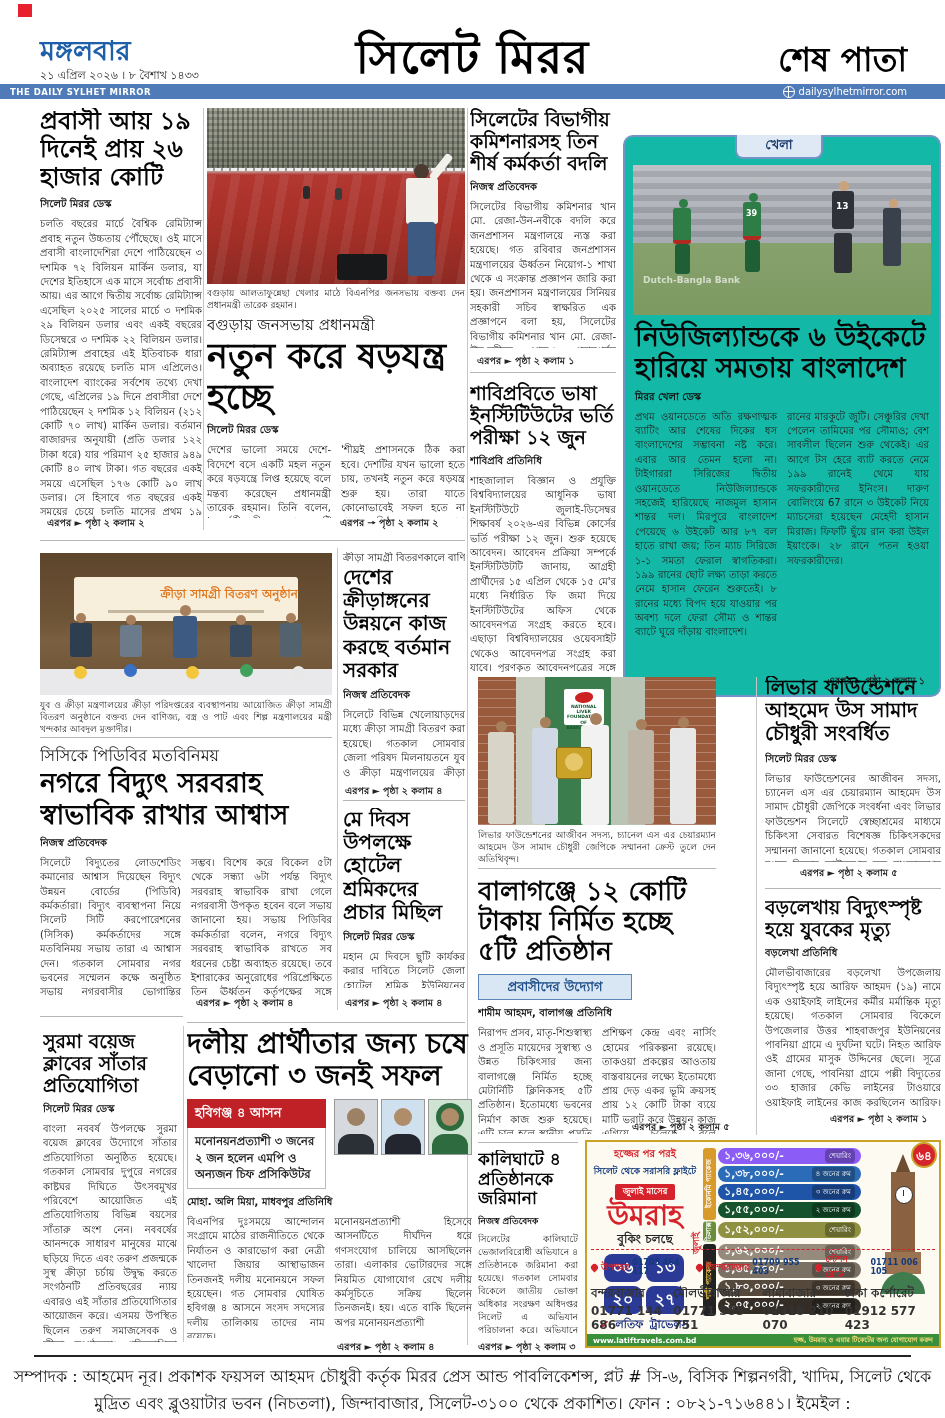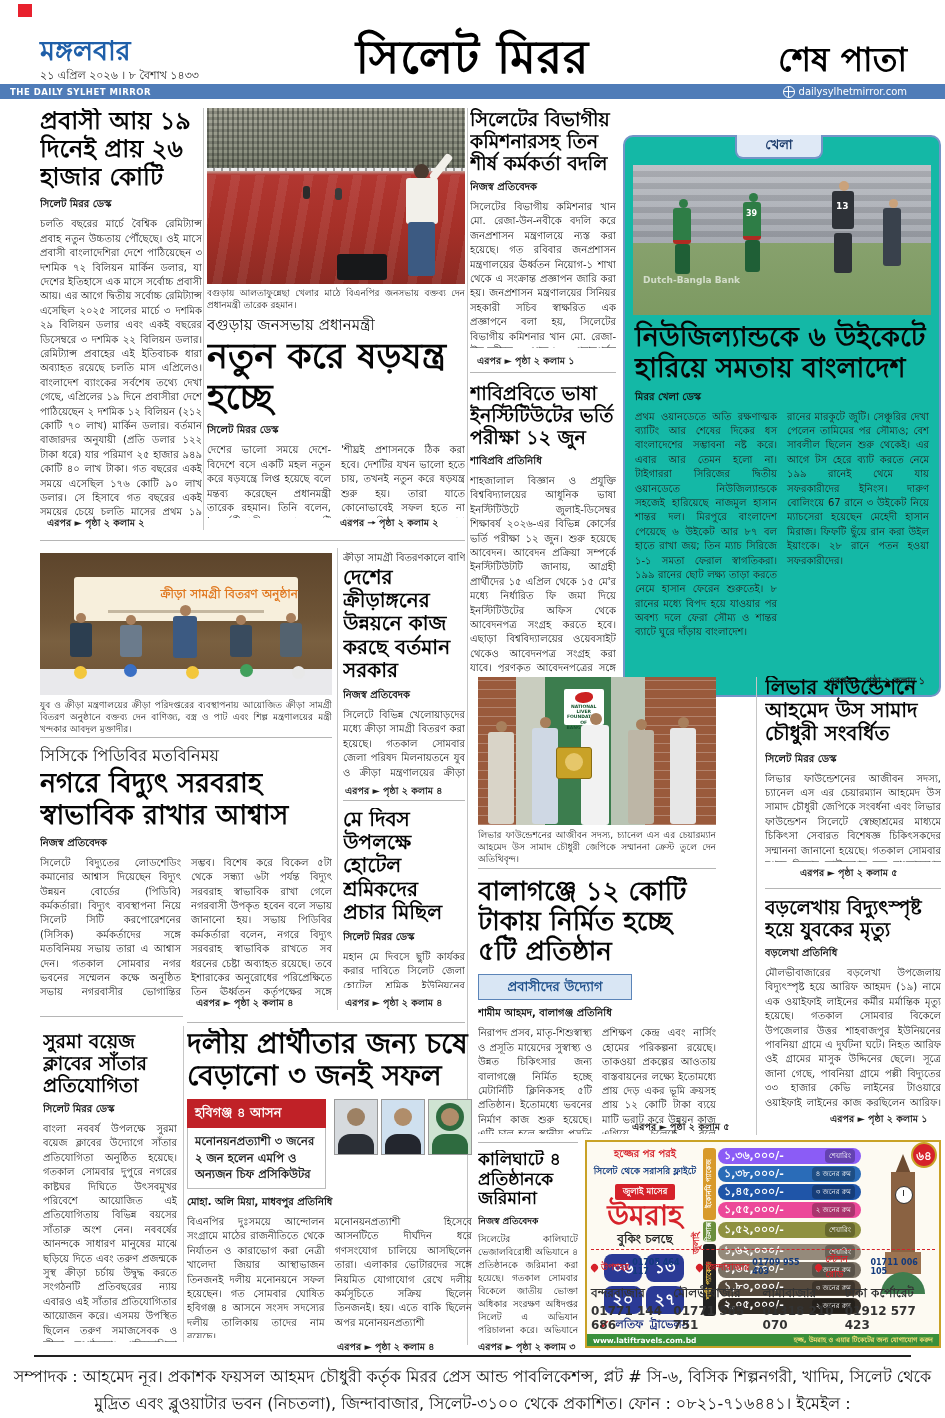--- a/index.html
+++ b/index.html
@@ -124,21 +124,21 @@
   .pkg-vlabel{width:13px;writing-mode:vertical-rl;transform:rotate(180deg);text-align:center;
       font-size:7px;font-weight:bold;border-radius:3px;margin-right:2px;}
   .vl-eco{background:#d89a2b;color:#fff;}
   .vl-dlx{background:#6a8f3c;color:#fff;}
   .vl-shh{background:#222;color:#ffd34d;}
   .rows{flex:1;}
   .price-row{height:16px;border-radius:8px;margin-bottom:2px;display:flex;align-items:center;
       justify-content:space-between;padding:0 6px;color:#fff;}
   .pr-price{font-size:11px;font-weight:bold;}
   .pr-label{font-size:7px;background:rgba(0,0,0,.28);padding:1px 4px;border-radius:4px;white-space:nowrap;}
-  .pr1{background:#8b5cf6;} .pr2{background:#2a6cb8;} .pr3{background:#1f55a8;} .pr4{background:#ec4899;}
+  .pr1{background:#8b5cf6;} .pr2{background:#2a6cb8;} .pr3{background:#1f55a8;} .pr4{background:#14532d;}
   .pr5{background:#8f9140;} .pr6{background:#958a7b;} .pr7{background:#7a7164;} .pr8{background:#55493c;}
   .pr9{background:#332d26;}
   .ad-right{position:absolute;right:2px;top:4px;width:66px;height:160px;}
   .badge{position:absolute;right:2px;top:0;width:26px;height:26px;border-radius:50%;background:#d6222a;
       border:2px solid #c9a227;color:#fff;font-size:12px;font-weight:bold;text-align:center;line-height:24px;box-sizing:border-box;}
   .tower-body{position:absolute;left:20px;top:26px;width:24px;height:84px;background:#8a6242;}
   .tower-spire{position:absolute;left:24px;top:8px;width:0;height:0;border-left:8px solid transparent;
       border-right:8px solid transparent;border-bottom:20px solid #6e4c32;}
   .tower-clock{position:absolute;left:24px;top:40px;width:16px;height:16px;border-radius:50%;background:#fff;border:1px solid #333;}
   .tower-clock:before{content:"";position:absolute;left:7px;top:3px;width:1px;height:6px;background:#333;}

